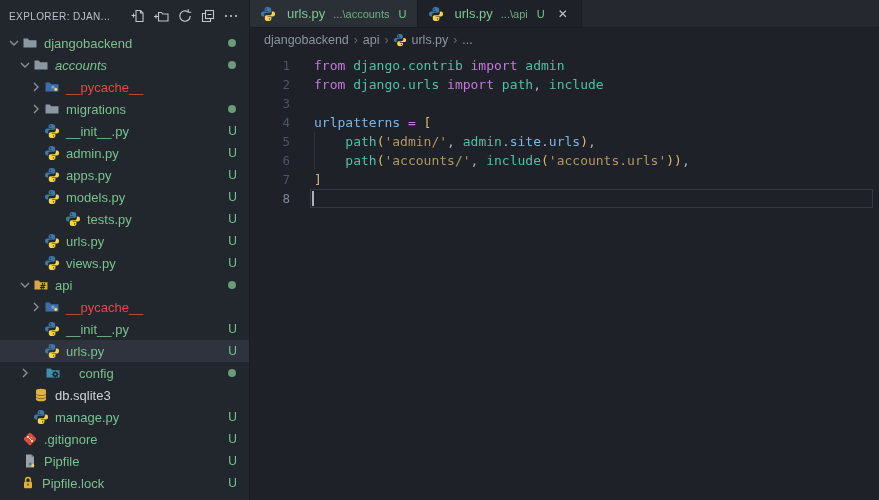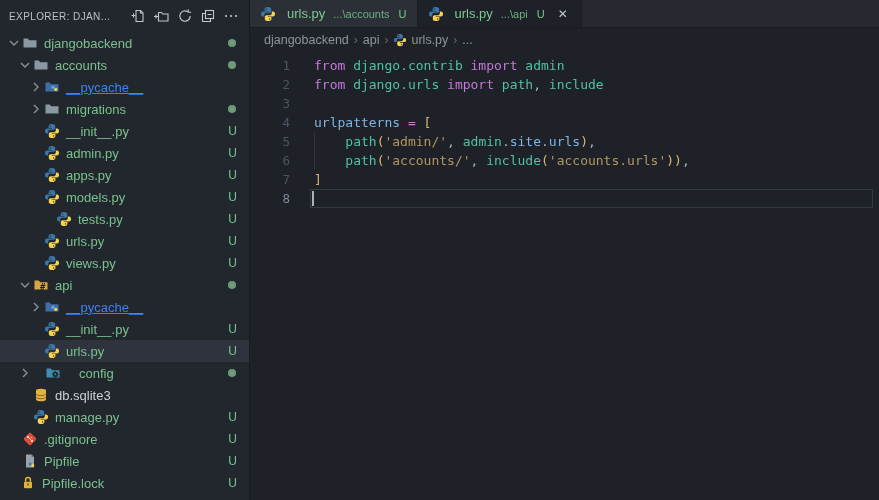--- a/index.html
+++ b/index.html
@@ -19,21 +19,21 @@
   .tree { flex:1; overflow:hidden; }
   .row { height:22px; display:flex; align-items:center; position:relative; font-size:13px;
          cursor:pointer; }
   .row.selected { background:#2e333d; }
   .chev { width:16px; height:16px; display:flex; align-items:center; justify-content:center;
           flex-shrink:0; }
   .ficon { width:16px; height:16px; margin-right:6px; display:flex; align-items:center;
            justify-content:center; flex-shrink:0; }
   .lbl { white-space:nowrap; }
   .lbl.green { color:#7ac28f; }
-  .lbl.gray  { color:#3b82f6;text-decoration:underline; }
+  .lbl.gray  { color:#ef4444; }
   .lbl.white { color:#ccd2d9; }
   .badge { position:absolute; right:12px; font-size:12px; color:#73c991; }
   .dot   { position:absolute; right:13px; width:8px; height:8px; border-radius:50%;
            background:#6d9b79; }
 
   
   .editor { flex:1; display:flex; flex-direction:column; min-width:0; }
   .tabbar { height:28px; background:#25282e; display:flex; border-bottom:1px solid #191c21;
             flex-shrink:0; }
   .tab { display:flex; align-items:center; padding:0 10px; font-size:13px; gap:5px;
@@ -129,21 +129,21 @@
             </svg>
           </span>
           <span class="ficon">
             <svg width="16" height="16" viewBox="0 0 16 16" xmlns="http://www.w3.org/2000/svg">
               <path d="M1.5 3.5h4.2l1.5 1.8h7.3v7.2h-13z" fill="#8a98a3"></path>
             </svg>
           </span>
           <span class="lbl green">djangobackend</span>
           <span class="dot"></span>
         </div>
-        <div class="row" style="padding-left: 17px;">
+        <div class="row" style="padding-left: 17px; font-style: italic;">
           <span class="chev">
             <svg width="16" height="16" viewBox="0 0 16 16">
               <path d="M4 6l4 4 4-4" stroke="#8a9199" stroke-width="1.4" fill="none"></path>
             </svg>
           </span>
           <span class="ficon">
             <svg width="16" height="16" viewBox="0 0 16 16" xmlns="http://www.w3.org/2000/svg">
               <path d="M1.5 3.5h4.2l1.5 1.8h7.3v7.2h-13z" fill="#8a98a3"></path>
             </svg>
           </span>
@@ -216,21 +216,21 @@
           <span class="chev"></span>
           <span class="ficon">
             <svg width="16" height="16" viewBox="0 0 16 16" xmlns="http://www.w3.org/2000/svg">
               <path fill="#3b77a8" d="M7.9 1c-1.9 0-3.3.6-3.3 2.1V5h3.6v.6H3.1C1.6 5.6 1 6.8 1 8c0 1.2.5 2.4 2.1 2.4h1.1V8.8c0-1.2 1-2.1 2.2-2.1h3c1 0 1.8-.8 1.8-1.8V3.1C11.2 1.7 9.8 1 7.9 1zM6.4 2.4a.7.7 0 1 1 0 1.4.7.7 0 0 1 0-1.4z"></path>
               <path fill="#f7d44c" d="M8.1 15c1.9 0 3.3-.6 3.3-2.1V11H7.8v-.6h5.1c1.5 0 2.1-1.2 2.1-2.4 0-1.2-.5-2.4-2.1-2.4h-1.1v1.6c0 1.2-1 2.1-2.2 2.1h-3c-1 0-1.8.8-1.8 1.8v1.8C4.8 14.3 6.2 15 8.1 15zm1.5-1.4a.7.7 0 1 1 0-1.4.7.7 0 0 1 0 1.4z"></path>
             </svg>
           </span>
           <span class="lbl green">models.py</span>
           <span class="badge">U</span>
         </div>
-        <div class="row" style="padding-left: 40px;">
+        <div class="row" style="padding-left: 40px; margin-left: 9px;">
           <span class="chev"></span>
           <span class="ficon">
             <svg width="16" height="16" viewBox="0 0 16 16" xmlns="http://www.w3.org/2000/svg">
               <path fill="#3b77a8" d="M7.9 1c-1.9 0-3.3.6-3.3 2.1V5h3.6v.6H3.1C1.6 5.6 1 6.8 1 8c0 1.2.5 2.4 2.1 2.4h1.1V8.8c0-1.2 1-2.1 2.2-2.1h3c1 0 1.8-.8 1.8-1.8V3.1C11.2 1.7 9.8 1 7.9 1zM6.4 2.4a.7.7 0 1 1 0 1.4.7.7 0 0 1 0-1.4z"></path>
               <path fill="#f7d44c" d="M8.1 15c1.9 0 3.3-.6 3.3-2.1V11H7.8v-.6h5.1c1.5 0 2.1-1.2 2.1-2.4 0-1.2-.5-2.4-2.1-2.4h-1.1v1.6c0 1.2-1 2.1-2.2 2.1h-3c-1 0-1.8.8-1.8 1.8v1.8C4.8 14.3 6.2 15 8.1 15zm1.5-1.4a.7.7 0 1 1 0-1.4.7.7 0 0 1 0 1.4z"></path>
             </svg>
           </span>
           <span class="lbl green">tests.py</span>
           <span class="badge">U</span>
         </div>

